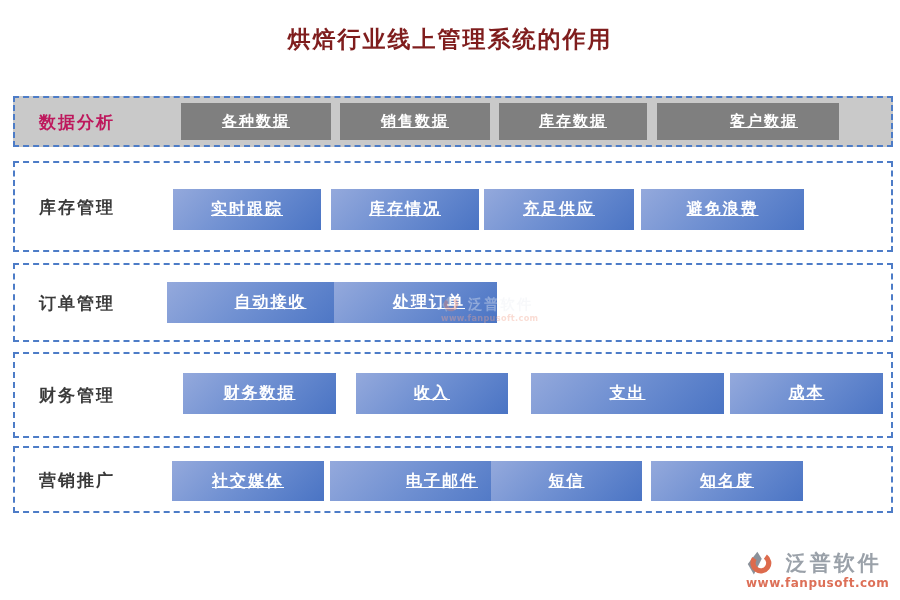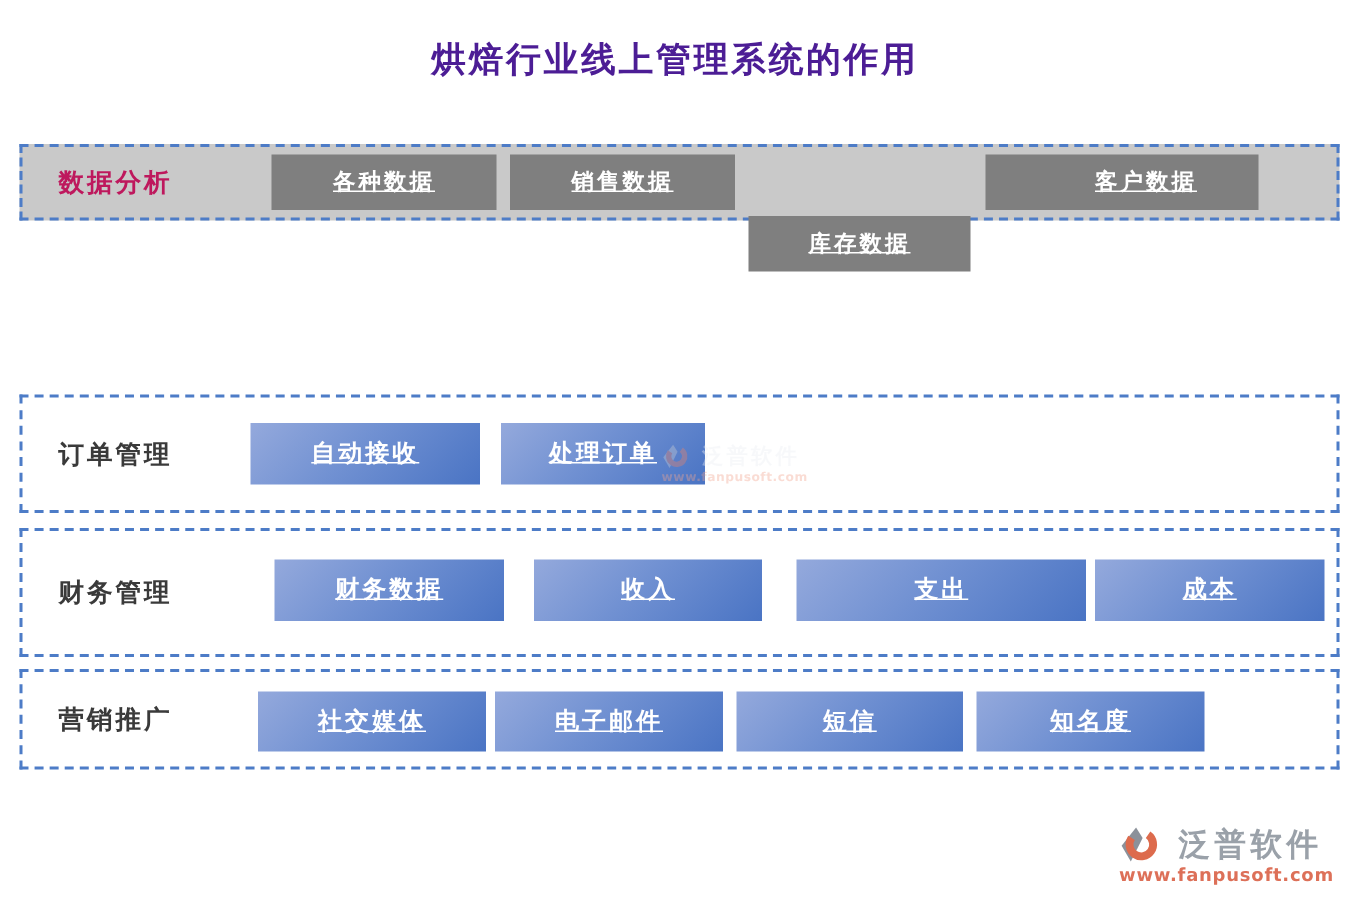--- a/index.html
+++ b/index.html
@@ -2,21 +2,21 @@
 <html><head>
 <meta charset="utf-8">
 <style>
   html,body{margin:0;padding:0;}
   body{width:900px;height:600px;background:#ffffff;overflow:hidden;
        font-family:"DejaVu Sans","Liberation Sans",sans-serif;}
   .canvas{position:relative;width:900px;height:600px;background:#fff;}
 
   .title{position:absolute;left:0;top:24px;width:100%;margin:0;
          text-align:center;font-family:"DejaVu Serif","Liberation Serif",serif;
-         font-weight:600;font-size:23px;color:#4c1d95;letter-spacing:2px;}
+         font-weight:600;font-size:23px;color:#7f1d1d;letter-spacing:2px;}
 
   .row{position:absolute;left:13px;width:880px;box-sizing:border-box;
        border:2px dashed #4d7cc7;background:#ffffff;}
   .r1{top:96px;height:51px;background:#c9c9c9;}
   .r2{top:161px;height:91px;}
   .r3{top:263px;height:79px;}
   .r4{top:352px;height:86px;}
   .r5{top:446px;height:67px;}
 
   .row-label{position:absolute;left:24px;top:50%;transform:translateY(-50%);
@@ -26,42 +26,42 @@
 
   .btn{position:absolute;display:flex;align-items:center;justify-content:center;
        color:#ffffff;font-weight:bold;font-size:16px;letter-spacing:2px;
        white-space:nowrap;cursor:default;text-decoration:underline;}
   .g{background:#7f7f7f;font-size:15px;}
   .bl{background:linear-gradient(135deg,#94a9dc 0%,#7191d2 45%,#4a74c4 100%);}
 
   .r1 .btn{top:5px;height:37px;}
   .r1 .b0{left:166px;width:150px;}
   .r1 .b1{left:325px;width:150px;}
-  .r1 .b2{left:484px;width:148px;margin-top:41px;}
+  .r1 .b2{left:484px;width:148px;}
   .r1 .b3{left:642px;width:150px;padding-left:32px;}
 
   .r2 .btn{top:26px;height:41px;}
   .r2 .b0{left:158px;width:148px;}
   .r2 .b1{left:316px;width:148px;}
   .r2 .b2{left:469px;width:150px;}
   .r2 .b3{left:626px;width:163px;}
 
-  .r3 .btn{top:17px;height:41px;}
+  .r3 .btn{top:17px;height:41px;padding-left:27px;}
   .r3 .b0{left:152px;width:153px;}
   .r3 .b1{left:319px;width:136px;}
 
   .r4 .btn{top:19px;height:41px;margin-left:12px;}
   .r4 .b0{left:156px;width:153px;}
   .r4 .b1{left:329px;width:152px;}
   .r4 .b2{left:504px;width:193px;}
   .r4 .b3{left:703px;width:153px;}
 
   .r5 .btn{top:13px;height:40px;}
   .r5 .b0{left:157px;width:152px;}
-  .r5 .b1{left:315px;width:152px;}
+  .r5 .b1{left:315px;width:152px;padding-left:36px;}
   .r5 .b2{left:476px;width:151px;}
   .r5 .b3{left:636px;width:152px;}
 
   .wm{display:grid;grid-template-columns:auto auto;column-gap:4px;
       align-items:center;}
   .wm-brand{font-size:21px;font-weight:600;color:#9aa1a9;letter-spacing:3px;
       white-space:nowrap;}
   .wm-url{grid-column:1/3;font-size:12px;font-weight:600;color:#dd7058;
       letter-spacing:0.5px;margin-top:-2px;white-space:nowrap;}
   .wm-bottom{position:absolute;left:746px;top:548px;}
@@ -79,20 +79,27 @@
   <h1 class="title">烘焙行业线上管理系统的作用</h1>
 
   <section class="row r1">
     <span class="row-label">数据分析</span>
     <div class="btn g b0">各种数据</div>
     <div class="btn g b1">销售数据</div>
     <div class="btn g b2">库存数据</div>
     <div class="btn g b3">客户数据</div>
   </section>
 
+  <section class="row r2">
+    <span class="row-label">库存管理</span>
+    <div class="btn bl b0">实时跟踪</div>
+    <div class="btn bl b1">库存情况</div>
+    <div class="btn bl b2">充足供应</div>
+    <div class="btn bl b3">避免浪费</div>
+  </section>
 
   <section class="row r3">
     <span class="row-label">订单管理</span>
     <div class="btn bl b0">自动接收</div>
     <div class="btn bl b1">处理订单</div>
   </section>
 
   <section class="row r4">
     <span class="row-label">财务管理</span>
     <div class="btn bl b0">财务数据</div>

